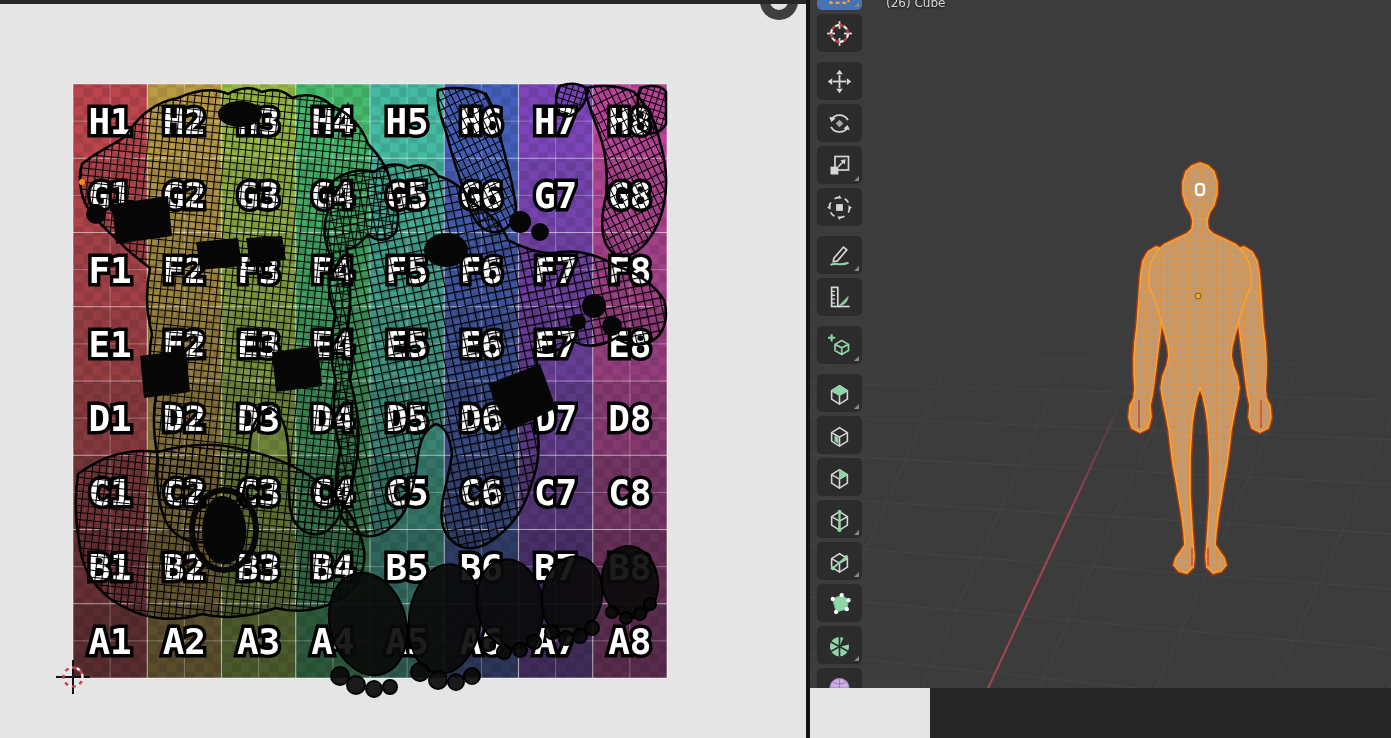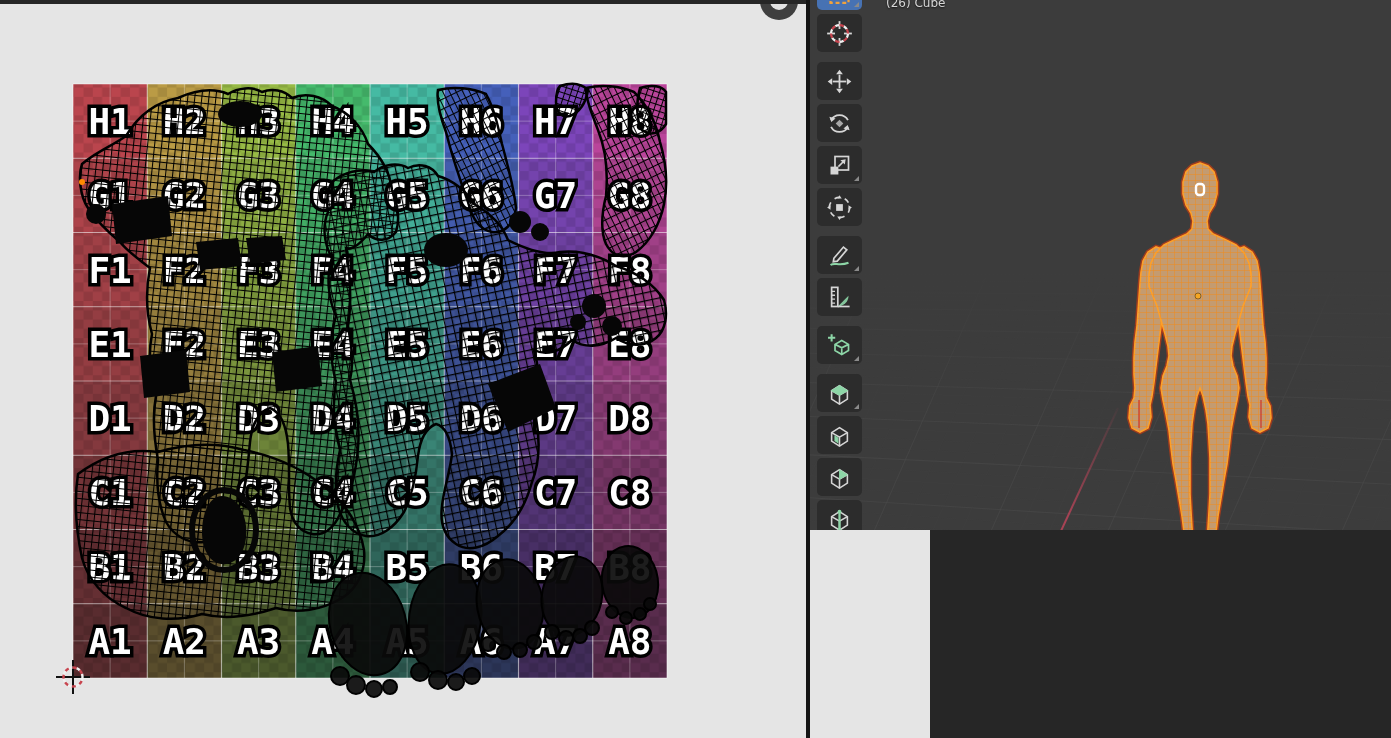--- a/index.html
+++ b/index.html
@@ -5,21 +5,21 @@
   html,body{margin:0;padding:0;background:#1d1d1d;}
   #root{position:relative;width:1391px;height:738px;overflow:hidden;
         font-family:"DejaVu Sans","Liberation Sans",sans-serif;background:#262626;}
   
   #uv-editor{position:absolute;left:0;top:4px;width:930px;height:738px;background:#e5e5e5;overflow:hidden;}
   #uvgrid,#uvwire{position:absolute;left:0;top:0;}
   #gizmo-outer{position:absolute;left:760px;top:-22px;width:38px;height:38px;border-radius:50%;background:#3f3f3f;}
   #gizmo-inner{position:absolute;left:770px;top:-12px;width:18px;height:18px;border-radius:50%;background:#e3e3e3;}
   #separator{position:absolute;left:806px;top:0;width:4px;height:738px;background:#141414;}
   
-  #viewport{position:absolute;left:810px;top:0;width:581px;height:530px;background:#3c3c3c;overflow:hidden;}
+  #viewport{position:absolute;left:810px;top:0;width:581px;height:688px;background:#3c3c3c;overflow:hidden;}
   #floor,#figure{position:absolute;left:0;top:0;}
   #vp-header{position:absolute;left:76px;top:-4px;color:#d6d6d6;font-size:12px;
              text-shadow:0 1px 2px rgba(0,0,0,.7);white-space:nowrap;}
   
   #toolbar{position:absolute;left:7px;top:-28px;width:46px;}
   .tool{position:relative;width:45px;height:38px;margin-bottom:4px;border-radius:5px;
         background:#2c2c2c;display:flex;align-items:center;justify-content:center;}
   .tool.grp{margin-top:10px;}
   .tool.active{background:#4772b3;}
   .tool svg{width:27px;height:27px;display:block;}

